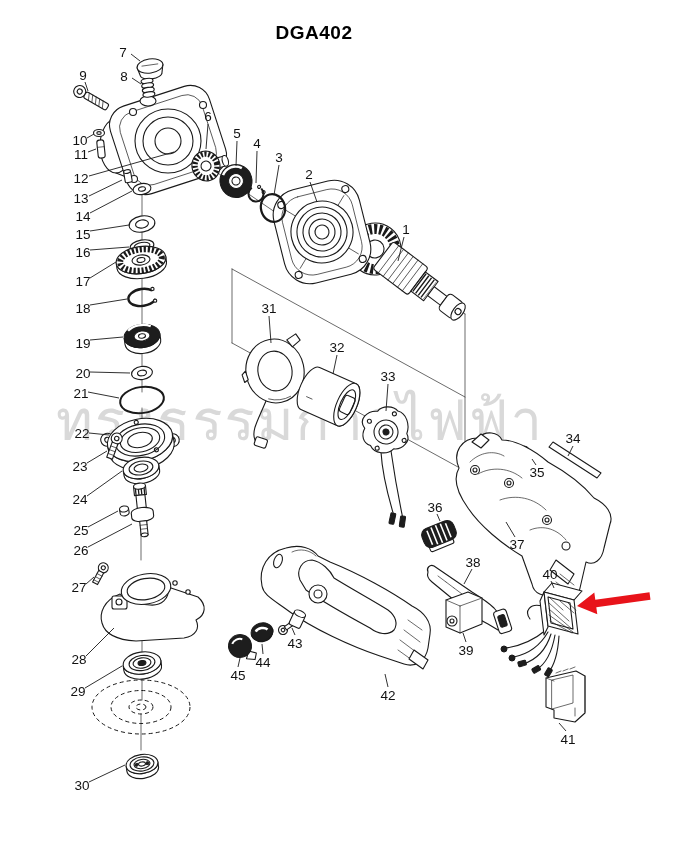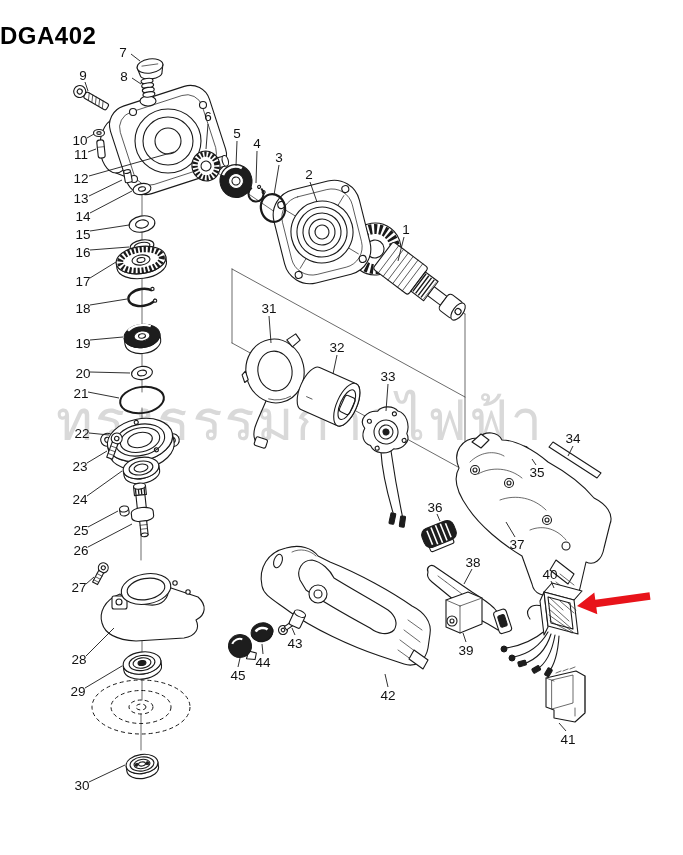--- a/index.html
+++ b/index.html
@@ -1,22 +1,22 @@
 <!DOCTYPE html>
 <html><head>
 <meta charset="utf-8">
 <style>
   html,body{margin:0;padding:0;background:#fff}
   .canvas{position:relative;width:683px;height:855px;background:#fff;overflow:hidden;
           font-family:"Liberation Sans",sans-serif}
   .watermark{position:absolute;left:56px;top:388px;font-size:56px;line-height:66px;
              color:#d9d9d9;white-space:nowrap;letter-spacing:2px;z-index:0;
              font-family:"DejaVu Sans",sans-serif;user-select:none}
-  .model-title{position:absolute;left:0;top:22px;width:628px;text-align:left;z-index:2;
-               font-size:24px;font-weight:bold;color:#000;letter-spacing:.5px}
+  .model-title{position:absolute;left:0;top:22px;width:628px;text-align:center;z-index:2;
+               font-size:19px;font-weight:bold;color:#000;letter-spacing:.5px}
   svg.diagram{position:absolute;left:0;top:0;z-index:1}
   
   .ln{stroke:#1a1a1a;stroke-width:1.1;fill:none;stroke-linecap:round;stroke-linejoin:round}
   .wf{fill:#fff}
   .dk{fill:#1d1d1d;stroke:#1a1a1a;stroke-width:1}
   .thin{stroke:#2b2b2b;stroke-width:.7;fill:none;stroke-linecap:round}
   .dsh{fill:none;stroke:#1a1a1a;stroke-width:1;stroke-dasharray:4,3}
   .ldr{stroke:#1a1a1a;stroke-width:.9}
   text.pl{font-family:"Liberation Sans",sans-serif;font-size:13.5px;fill:#111;
           text-anchor:middle;dominant-baseline:central}

